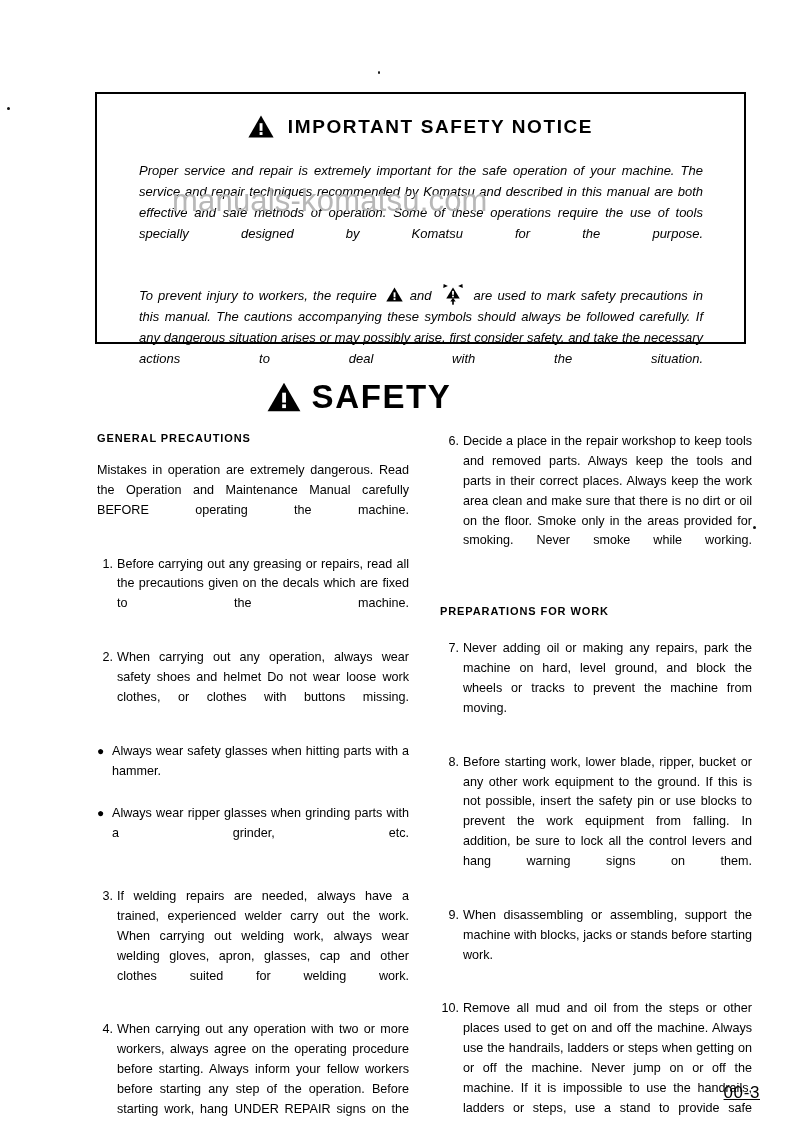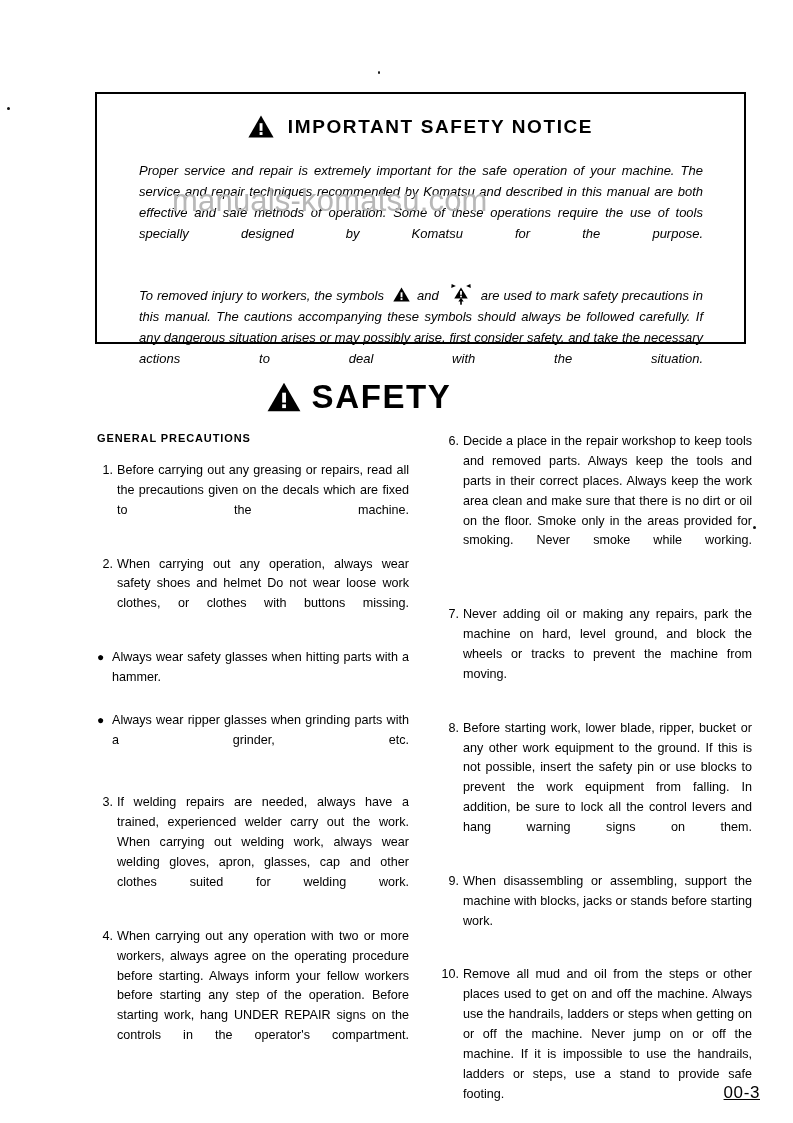--- a/index.html
+++ b/index.html
@@ -218,21 +218,21 @@
         <path d="M13 0.6 L25.6 22.4 L0.4 22.4 Z" fill="#000"></path>
         <rect x="11.6" y="8.2" width="2.9" height="7.6" fill="#fff"></rect>
         <rect x="11.6" y="17.1" width="2.9" height="2.9" fill="#fff"></rect>
       </svg>
     </span>
     <span id="notice-title">IMPORTANT SAFETY NOTICE</span>
   </div>
 
   <p class="notice-para" id="notice-para-1">Proper service and repair is extremely important for the safe operation of your machine. The service and repair techniques recommended by Komatsu and described in this manual are both effective and safe methods of operation. Some of these operations require the use of tools specially designed by Komatsu for the purpose.</p>
 
-  <p class="notice-para" id="notice-para-2"><span>To removed injury to workers, the symbols</span><span class="inline-sym" style="width:17px;height:15px;margin:0 7px 0 9px;vertical-align:-2px;">
+  <p class="notice-para" id="notice-para-2"><span>To prevent injury to workers, the require</span><span class="inline-sym" style="width:17px;height:15px;margin:0 7px 0 9px;vertical-align:-2px;">
       <svg viewBox="0 0 26 23" width="17" height="15" xmlns="http://www.w3.org/2000/svg">
         <path d="M13 0.6 L25.6 22.4 L0.4 22.4 Z" fill="#000"></path>
         <rect x="11.6" y="8.2" width="2.9" height="7.6" fill="#fff"></rect>
         <rect x="11.6" y="17.1" width="2.9" height="2.9" fill="#fff"></rect>
       </svg>
     </span><span>and</span><span class="inline-sym" style="width:26px;height:21px;margin:0 7px 0 9px;vertical-align:-5px;">
       <svg viewBox="0 0 34 28" width="26" height="21" xmlns="http://www.w3.org/2000/svg">
         <path d="M17 4.5 L26 19.2 L8 19.2 Z" fill="#000"></path>
         <rect x="15.8" y="9.2" width="2.4" height="5.2" fill="#fff"></rect>
         <rect x="15.8" y="15.6" width="2.4" height="2.2" fill="#fff"></rect>
@@ -256,20 +256,21 @@
   </span>
   <span id="safety-heading-text">SAFETY</span>
 </div>
 
 <div id="body-columns">
 
   <div class="column col-left">
 
     <div class="section-heading">GENERAL PRECAUTIONS</div>
 
+    <p class="lead-para">Mistakes in operation are extremely dangerous. Read the Operation and Maintenance Manual carefully BEFORE operating the machine.</p>
 
     <div class="num-item">
       <span class="num">1.</span>
       <span class="body">Before carrying out any greasing or repairs, read all the precautions given on the decals which are fixed to the machine.</span>
     </div>
 
     <div class="num-item">
       <span class="num">2.</span>
       <span class="body">When carrying out any operation, always wear safety shoes and helmet Do not wear loose work clothes, or clothes with buttons missing.</span>
     </div>
@@ -299,20 +300,21 @@
 
   <div class="column col-right">
 
     <div class="num-item">
       <span class="num">6.</span>
       <span class="body">Decide a place in the repair workshop to keep tools and removed parts. Always keep the tools and parts in their correct places. Always keep the work area clean and make sure that there is no dirt or oil on the floor. Smoke only in the areas provided for smoking. Never smoke while working.</span>
     </div>
 
     <div class="spacer-md"></div>
 
+    <div class="section-heading" style="margin-bottom:22px;">PREPARATIONS FOR WORK</div>
 
     <div class="num-item">
       <span class="num">7.</span>
       <span class="body">Never adding oil or making any repairs, park the machine on hard, level ground, and block the wheels or tracks to prevent the machine from moving.</span>
     </div>
 
     <div class="num-item">
       <span class="num">8.</span>
       <span class="body">Before starting work, lower blade, ripper, bucket or any other work equipment to the ground. If this is not possible, insert the safety pin or use blocks to prevent the work equipment from falling. In addition, be sure to lock all the control levers and hang warning signs on them.</span>
     </div>

